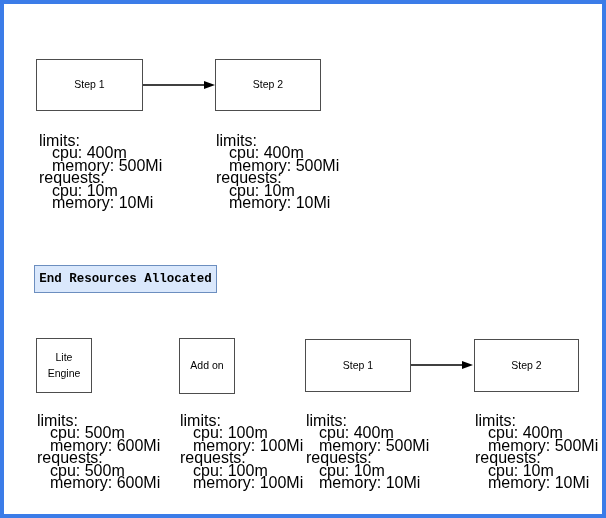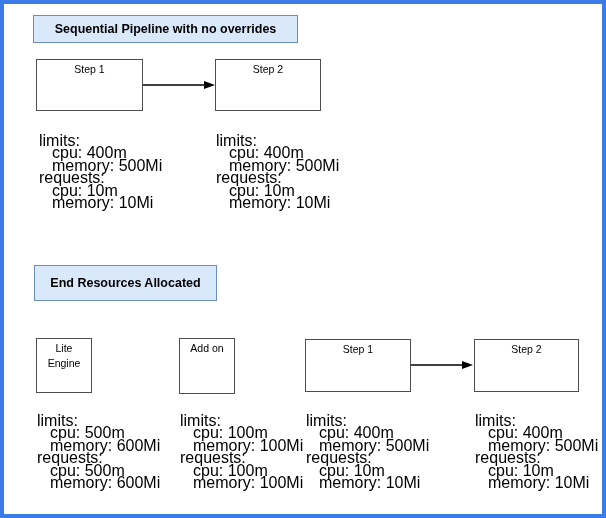--- a/index.html
+++ b/index.html
@@ -33,20 +33,21 @@
     font-weight:bold;
     font-size:12.5px;
     color:var(--text);
     white-space:nowrap;
   }
   .node{
     position:absolute;
     background:#ffffff;
     border:1.5px solid var(--node-border);
     display:flex;
+    align-items:center;
     justify-content:center;
     text-align:center;
     font-size:10.5px;
     color:var(--text);
     line-height:1.45;
     padding:2px;
   }
   .arrow-svg{position:absolute;overflow:visible;}
   .res-block{
     position:absolute;
@@ -55,23 +56,20 @@
     color:var(--text);
     white-space:nowrap;
   }
   .res-line.indent{padding-left:13px;}
 </style>
 </head>
 <body>
 
 <div class="frame">
 
-  <div class="title-box" style="left:29px;top:11px;width:265px;height:28px;">
-    <span>Sequential Pipeline with no overrides</span>
-  </div>
 
   <div class="node" style="left:32px;top:55px;width:107px;height:52px;">
     <span>Step 1</span>
   </div>
 
   <svg class="arrow-svg" style="left:139px;top:73px;" width="73" height="16">
     <line x1="0" y1="8" x2="62" y2="8" stroke="var(--arrow)" stroke-width="1.3"></line>
     <polygon points="72,8 61,4 61,12" fill="var(--arrow)"></polygon>
   </svg>
 
@@ -90,21 +88,21 @@
 
   <div class="res-block" style="left:212px;top:131px;">
     <div class="res-line">limits:</div>
     <div class="res-line indent">cpu: 400m</div>
     <div class="res-line indent">memory: 500Mi</div>
     <div class="res-line">requests:</div>
     <div class="res-line indent">cpu: 10m</div>
     <div class="res-line indent">memory: 10Mi</div>
   </div>
 
-  <div class="title-box" style="left:30px;top:261px;width:183px;height:36px;">
+  <div class="title-box" style="left:30px;top:261px;width:183px;height:28px;font-family:Liberation Mono, monospace;">
     <span>End Resources Allocated</span>
   </div>
 
   <div class="node" style="left:175px;top:334px;width:56px;height:56px;">
     <span>Add on</span>
   </div>
 
   <div class="node" style="left:32px;top:334px;width:56px;height:55px;">
     <span>Lite Engine</span>
   </div>

